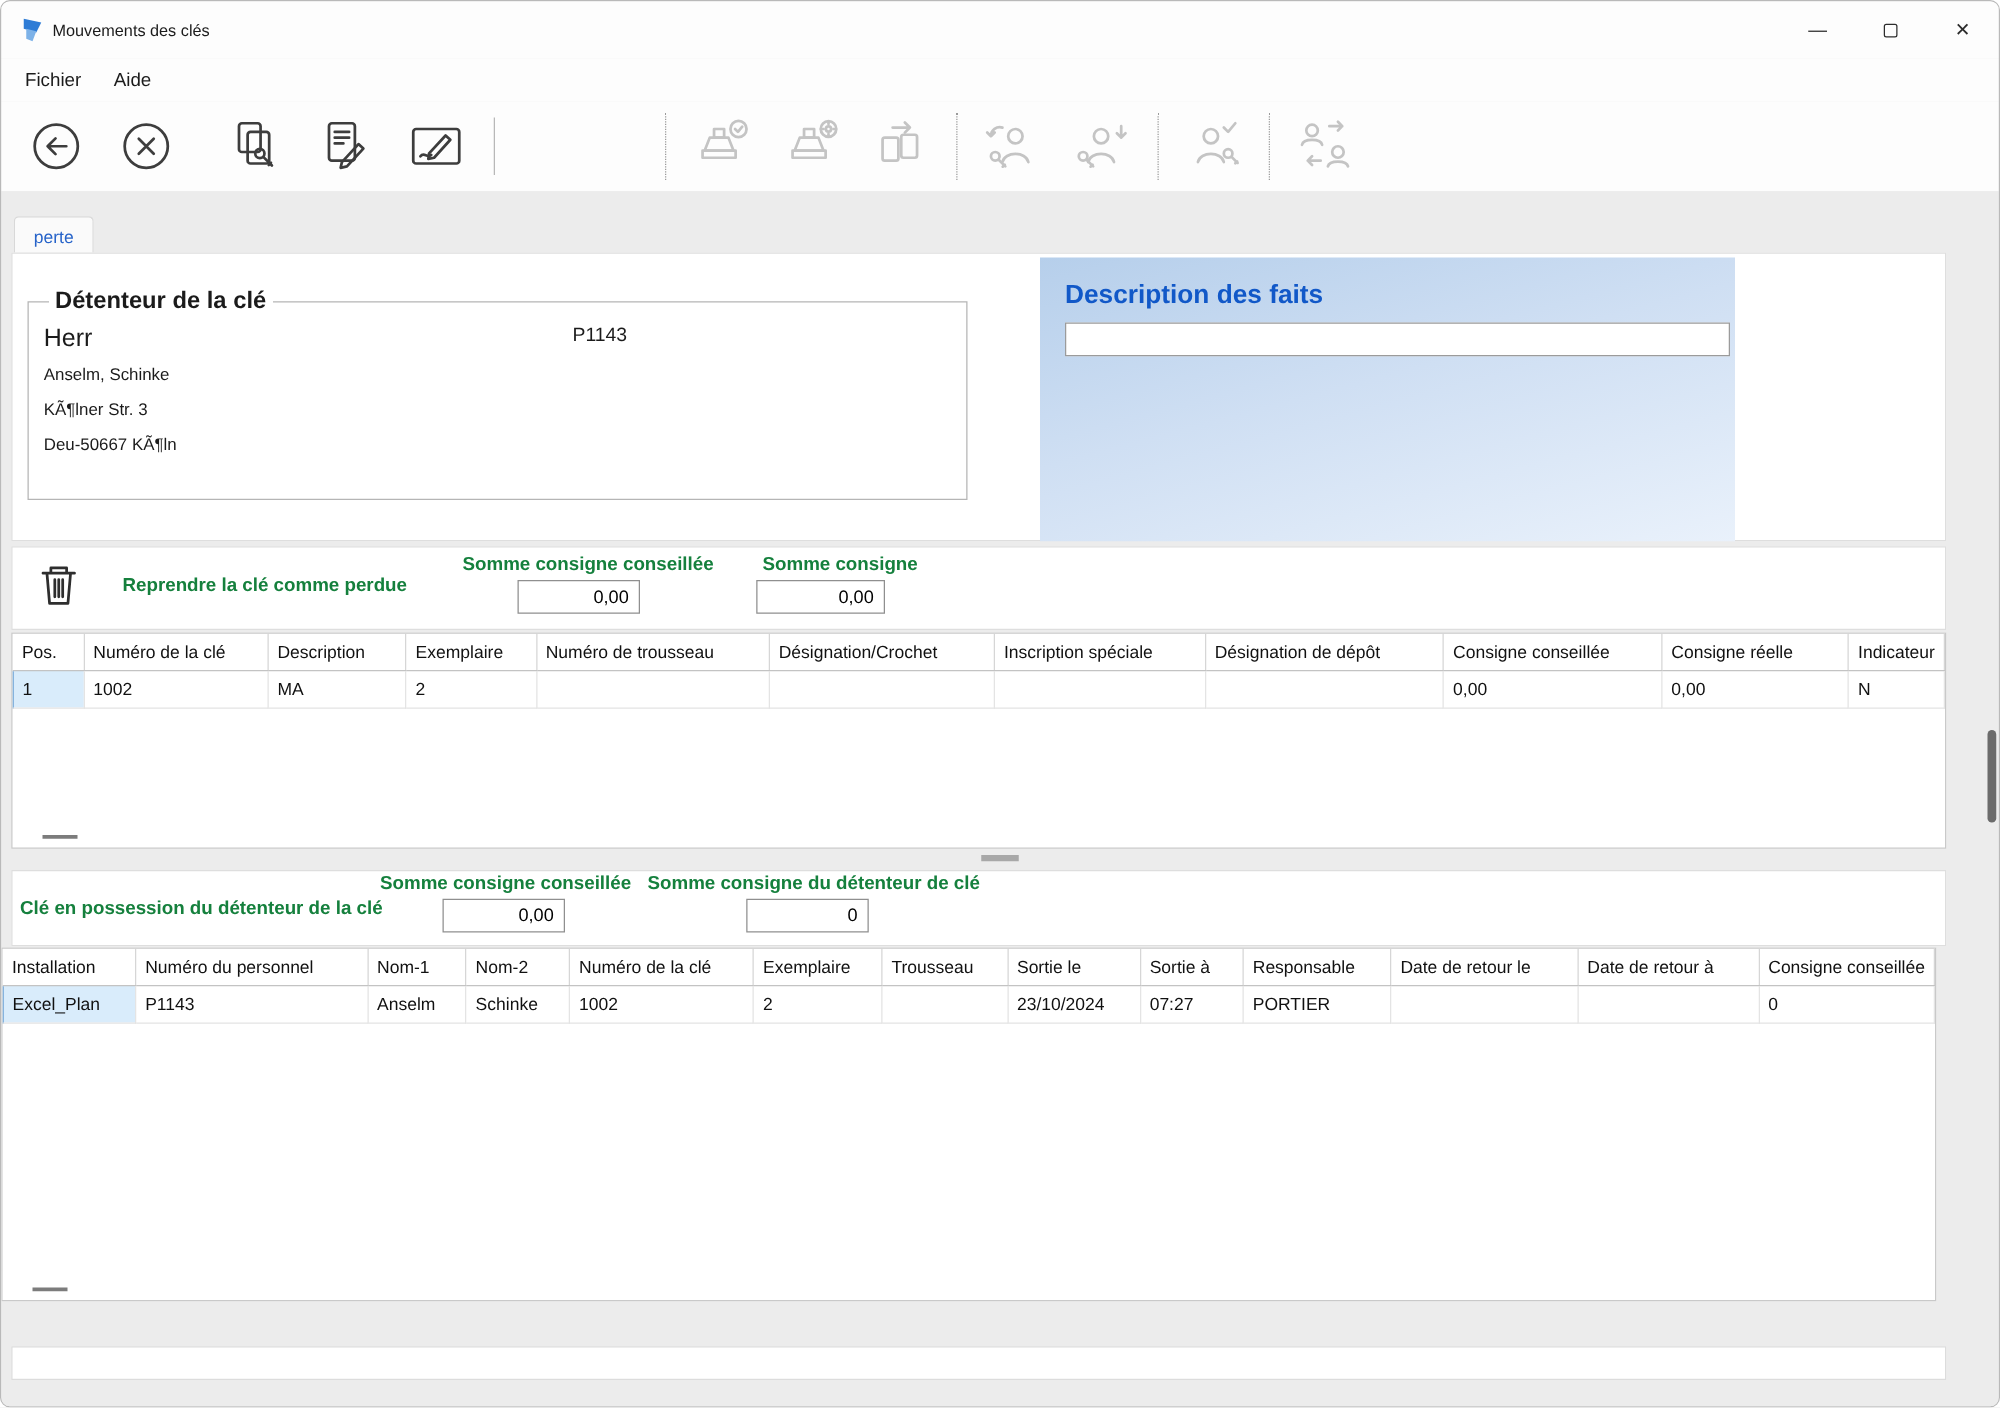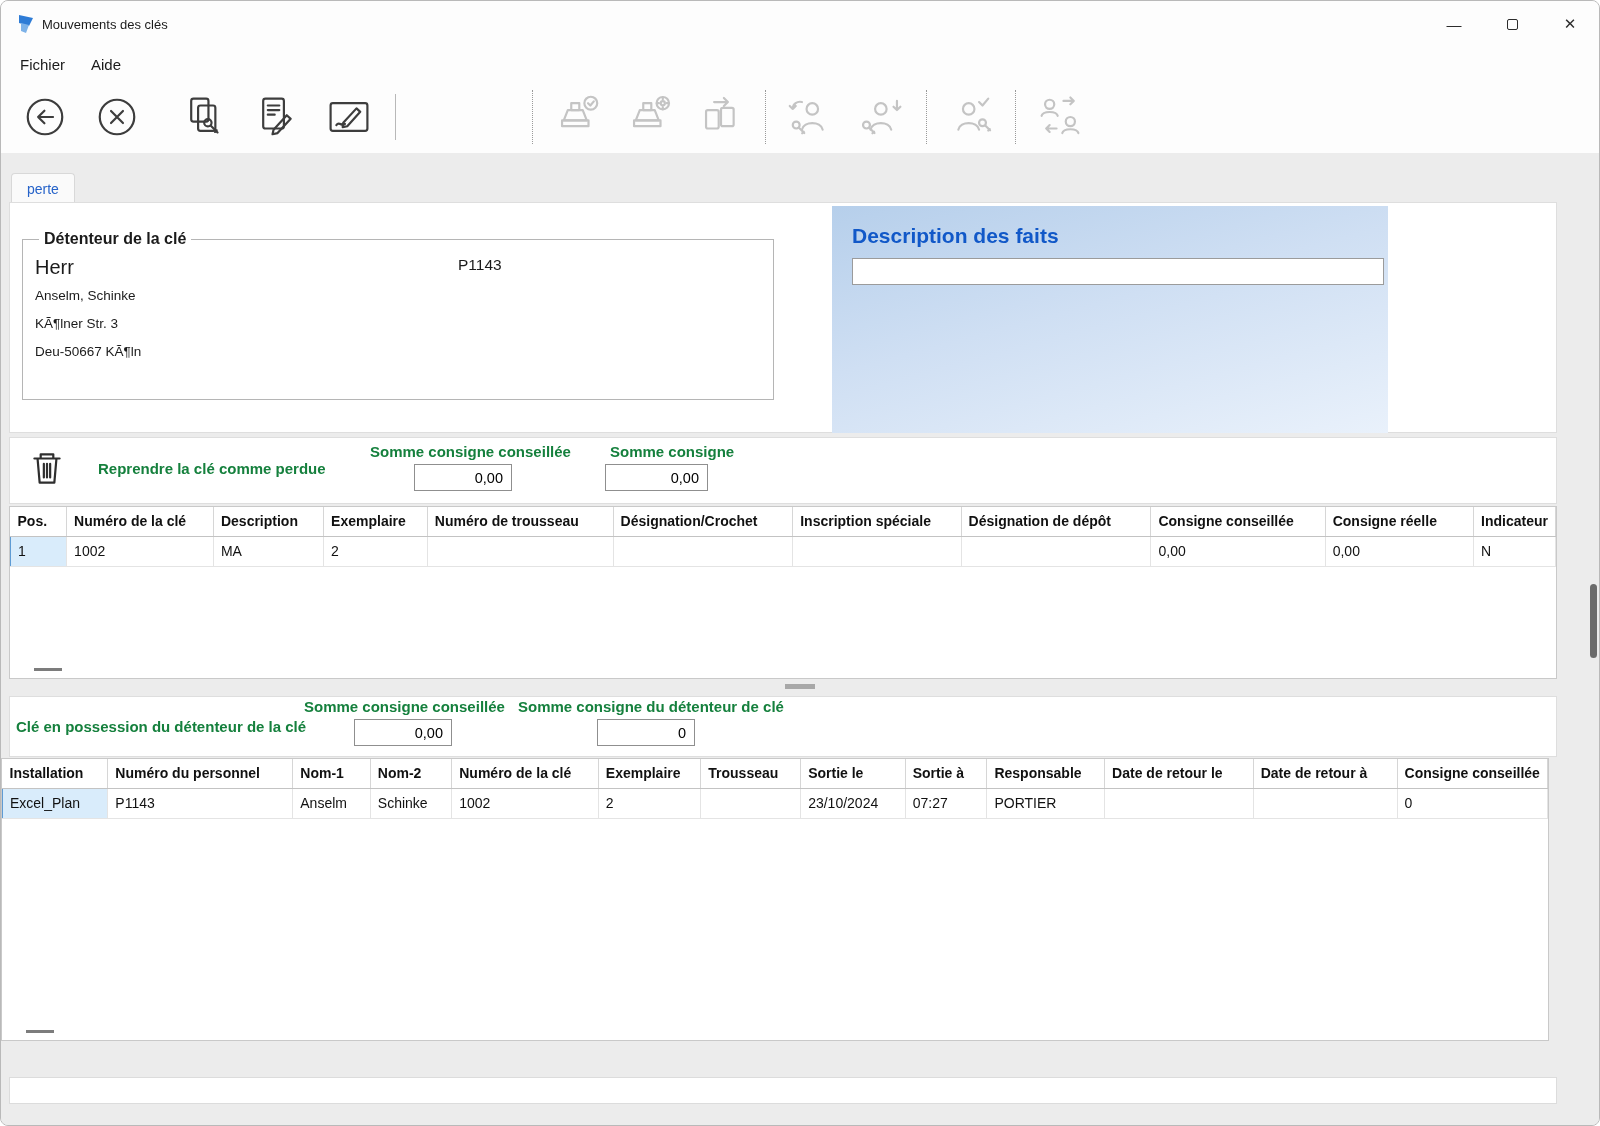--- a/index.html
+++ b/index.html
@@ -32,21 +32,21 @@
 
   
   .workspace { position:absolute; left:0; top:152px; width:100%; height:974px; background:#ececec; }
 
   .tab { position:absolute; left:10px; top:20px; height:30px; padding:0 15px; background:#fafafa; border:1px solid #d8d8d8; border-bottom:none; border-radius:4px 4px 0 0; display:flex; align-items:center; font-size:14px; color:#2663c9; }
 
   .card { position:absolute; background:#fff; border:1px solid #dedede; }
   .card-top { left:8px; top:49px; width:1548px; height:231px; }
 
   fieldset.holder { position:absolute; left:12px; top:27px; width:752px; height:170px; border:1px solid #b5b5b5; padding:8px 14px 0 12px; background:#fff; }
-  fieldset.holder legend { font-size:16px; font-weight:bold; color:#1b1b1b; padding:0 5px; margin-left:4px; }
+  fieldset.holder legend { font-size:19px; font-weight:bold; color:#1b1b1b; padding:0 5px; margin-left:4px; }
   .holder-body { position:relative; font-size:13.5px; color:#1b1b1b; }
   .salutation { font-size:20px; }
   .personnel-no { position:absolute; left:423px; top:0; font-size:15.5px; }
   .h-line { margin-top:9px; }
   .h-line2 { margin-top:13px; }
 
   .desc-panel { position:absolute; left:822px; top:3px; width:556px; height:227px;
     background:linear-gradient(165deg,#b6cfeb 0%,#cfdff3 45%,#e9f1fb 100%); }
   .desc-title { position:absolute; left:20px; top:18px; font-size:21px; font-weight:bold; color:#1158c8; }
   .desc-input { position:absolute; left:20px; top:52px; width:532px; height:27px; border:1px solid #9b9b9b; background:#fff; font-size:14px; padding:2px 6px; font-family:inherit; }
@@ -56,21 +56,21 @@
   .bar-label { position:absolute; font-size:15px; font-weight:bold; color:#15803d; white-space:nowrap; }
   .num-input { position:absolute; height:27px; border:1px solid #8f8f8f; background:#fff; font-size:14.5px; text-align:right; padding:2px 8px; font-family:inherit; }
   .trash-wrap { position:absolute; left:16px; top:10px; width:44px; height:44px; }
   .trash-wrap svg { width:42px; height:42px; }
   .trash-wrap svg * { fill:none; stroke:#2e2e2e; stroke-width:2.1; stroke-linecap:round; stroke-linejoin:round; }
 
   .table-wrap { position:absolute; background:#fff; border:1px solid #c9c9c9; overflow:hidden; }
   .tw-1 { left:8px; top:353px; width:1548px; height:173px; }
   .tw-2 { left:0; top:605px; width:1548px; height:283px; }
   table.grid { border-collapse:collapse; table-layout:fixed; font-size:14px; color:#111; }
-  table.grid th { font-weight:bold; text-align:left; padding:0 7px; height:29px; border-right:1px solid #d6d6d6; border-bottom:1px solid #c3c3c3; white-space:nowrap; overflow:hidden; }
+  table.grid th { font-weight:normal; text-align:left; padding:0 7px; height:29px; border-right:1px solid #d6d6d6; border-bottom:1px solid #c3c3c3; white-space:nowrap; overflow:hidden; }
   table.grid td { padding:4px 7px; height:30px; border-right:1px solid #e4e4e4; border-bottom:1px solid #e4e4e4; white-space:nowrap; overflow:hidden; }
   td.sel { background:#d9ecfb; border:1px solid #5e9bd4; }
   .grip { position:absolute; left:24px; bottom:7px; width:28px; height:3px; background:#7c7c7c; }
   .split-handle { position:absolute; left:50%; transform:translateX(-50%); top:531px; width:30px; height:5px; background:#a8a8a8; }
 
   .bottom-strip { position:absolute; left:8px; top:924px; width:1548px; height:27px; background:#fff; border:1px solid #dcdcdc; }
 
   .vscroll-thumb { position:absolute; right:2px; top:431px; width:7px; height:74px; background:#6b6b6b; border-radius:4px; }
 </style>
 </head>

